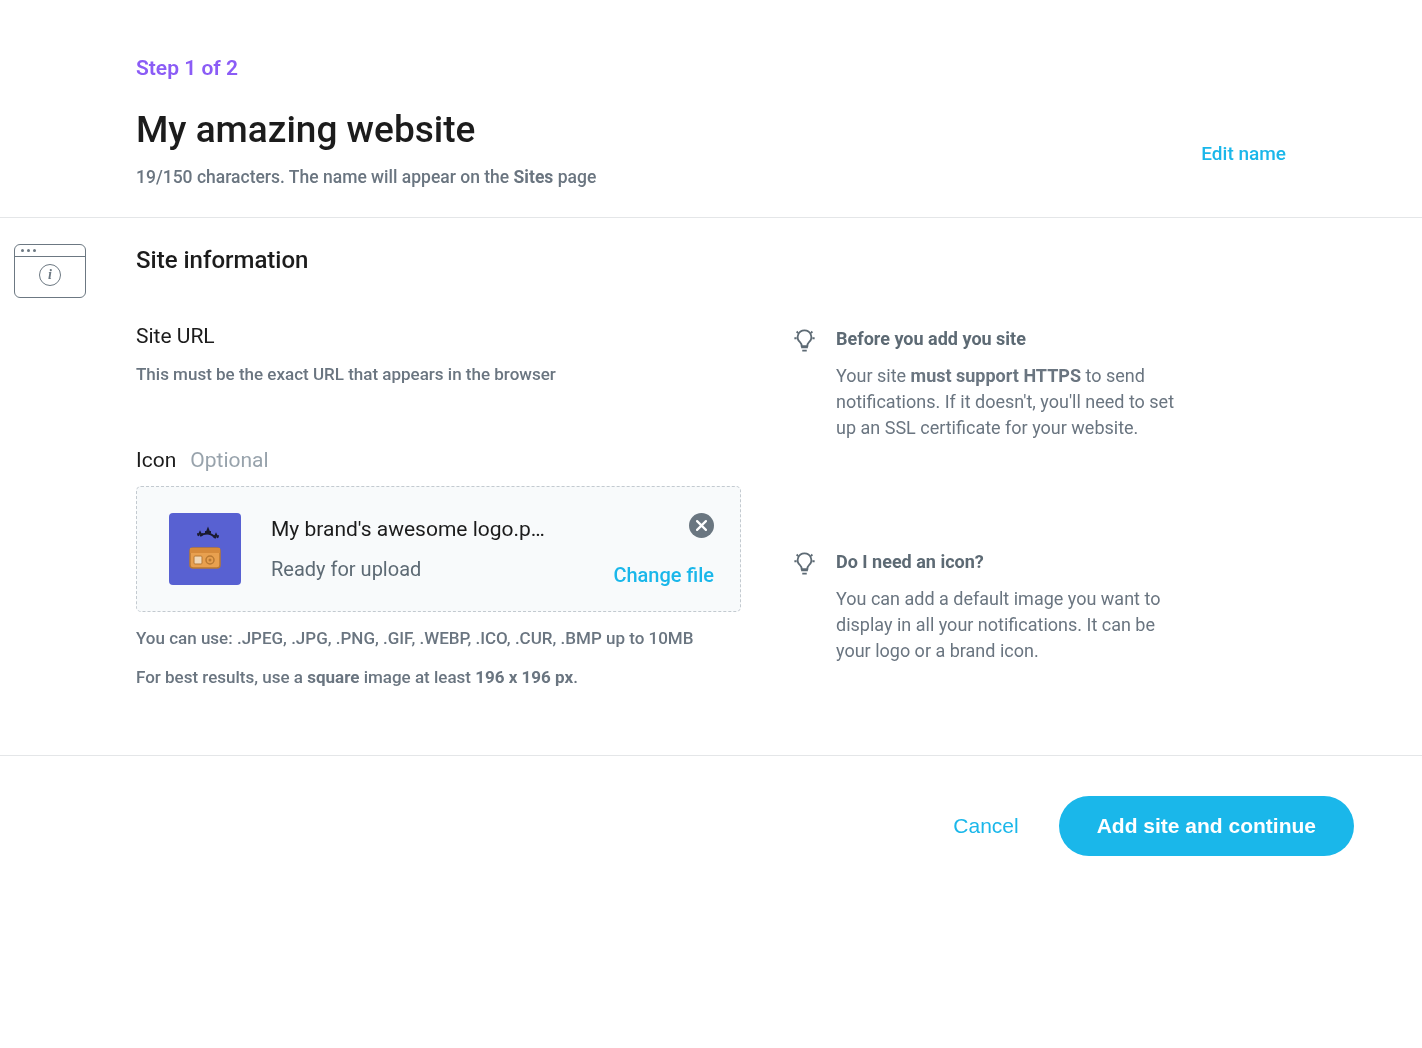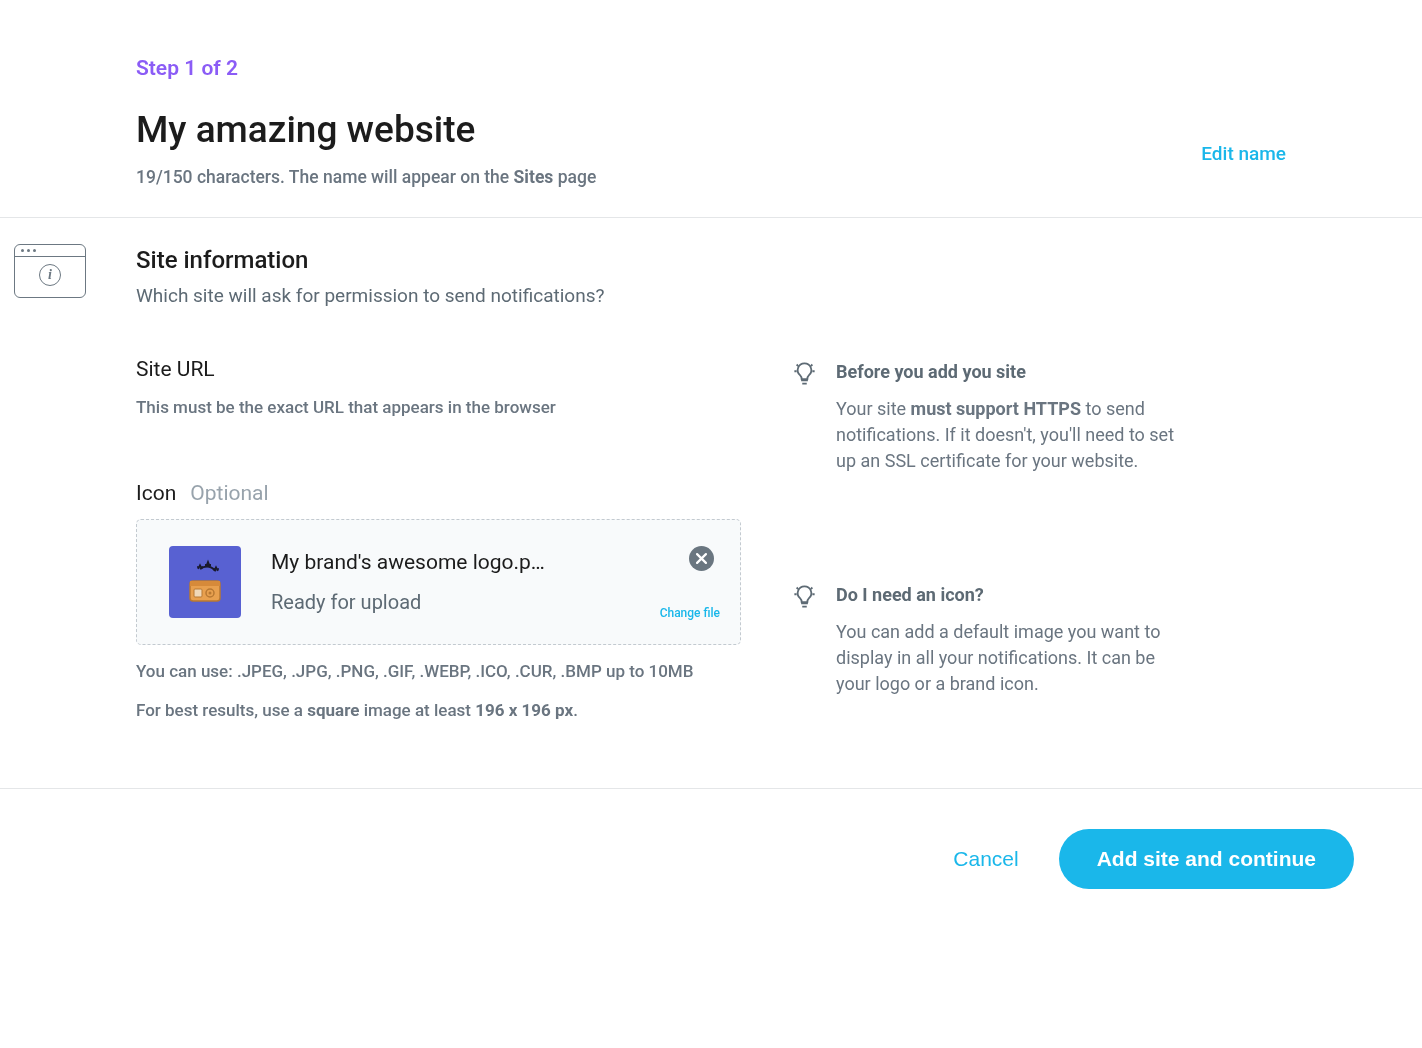--- a/index.html
+++ b/index.html
@@ -62,21 +62,21 @@
 .thumb svg { width: 50px; height: 50px; }
 .file-info { flex: 1; min-width: 0; }
 .file-name { font-size: 21px; color: #1c1c1c; margin-bottom: 16px; white-space: nowrap; overflow: hidden; text-overflow: ellipsis; max-width: 280px; }
 .file-status { font-size: 20px; color: #5d6a74; }
 .upload-close {
   width: 25px; height: 25px; border-radius: 50%; background: #6a7680; color: #fff;
   display: flex; align-items: center; justify-content: center; cursor: pointer; flex-shrink: 0;
   align-self: flex-start;
 }
 .upload-close svg { width: 11px; height: 11px; }
-.change-file { position: absolute; right: 20px; bottom: 24px; color: #1ab7ea; font-size: 12px; font-weight: 500; cursor: pointer; }
+.change-file { position: absolute; right: 26px; bottom: 24px; color: #1ab7ea; font-size: 20px; font-weight: 500; cursor: pointer; }
 .footer { padding: 40px 68px 40px 136px; display: flex; justify-content: flex-end; align-items: center; gap: 40px; }
 .btn-secondary { color: #1ab7ea; font-size: 21px; font-weight: 500; cursor: pointer; background: none; border: none; }
 .btn-primary {
   background: #1ab7ea; color: #fff; font-size: 21px; font-weight: 700;
   border: none; border-radius: 32px; padding: 18px 38px; cursor: pointer;
 }
 .space-b { height: 60px; }
 </style>
 </head>
 <body>
@@ -96,21 +96,20 @@
   <div class="section">
     <div class="section-icon-box">
       <div class="titlebar">
           <div class="dot"></div>
           <div class="dot"></div>
           <div class="dot"></div>
         </div>
       <div class="info">i</div>
     </div>
     <div class="section-title">Site information</div>
-    <div class="section-sub">Which site will ask for permission to send notifications?</div>
 
     <div class="two-col">
       <div class="left-col">
         <div class="field-label">Site URL</div>
         <div class="hint">This must be the exact URL that appears in the browser</div>
 
         <div class="space-b"></div>
 
         <div class="field-label">
           <span>Icon</span>

